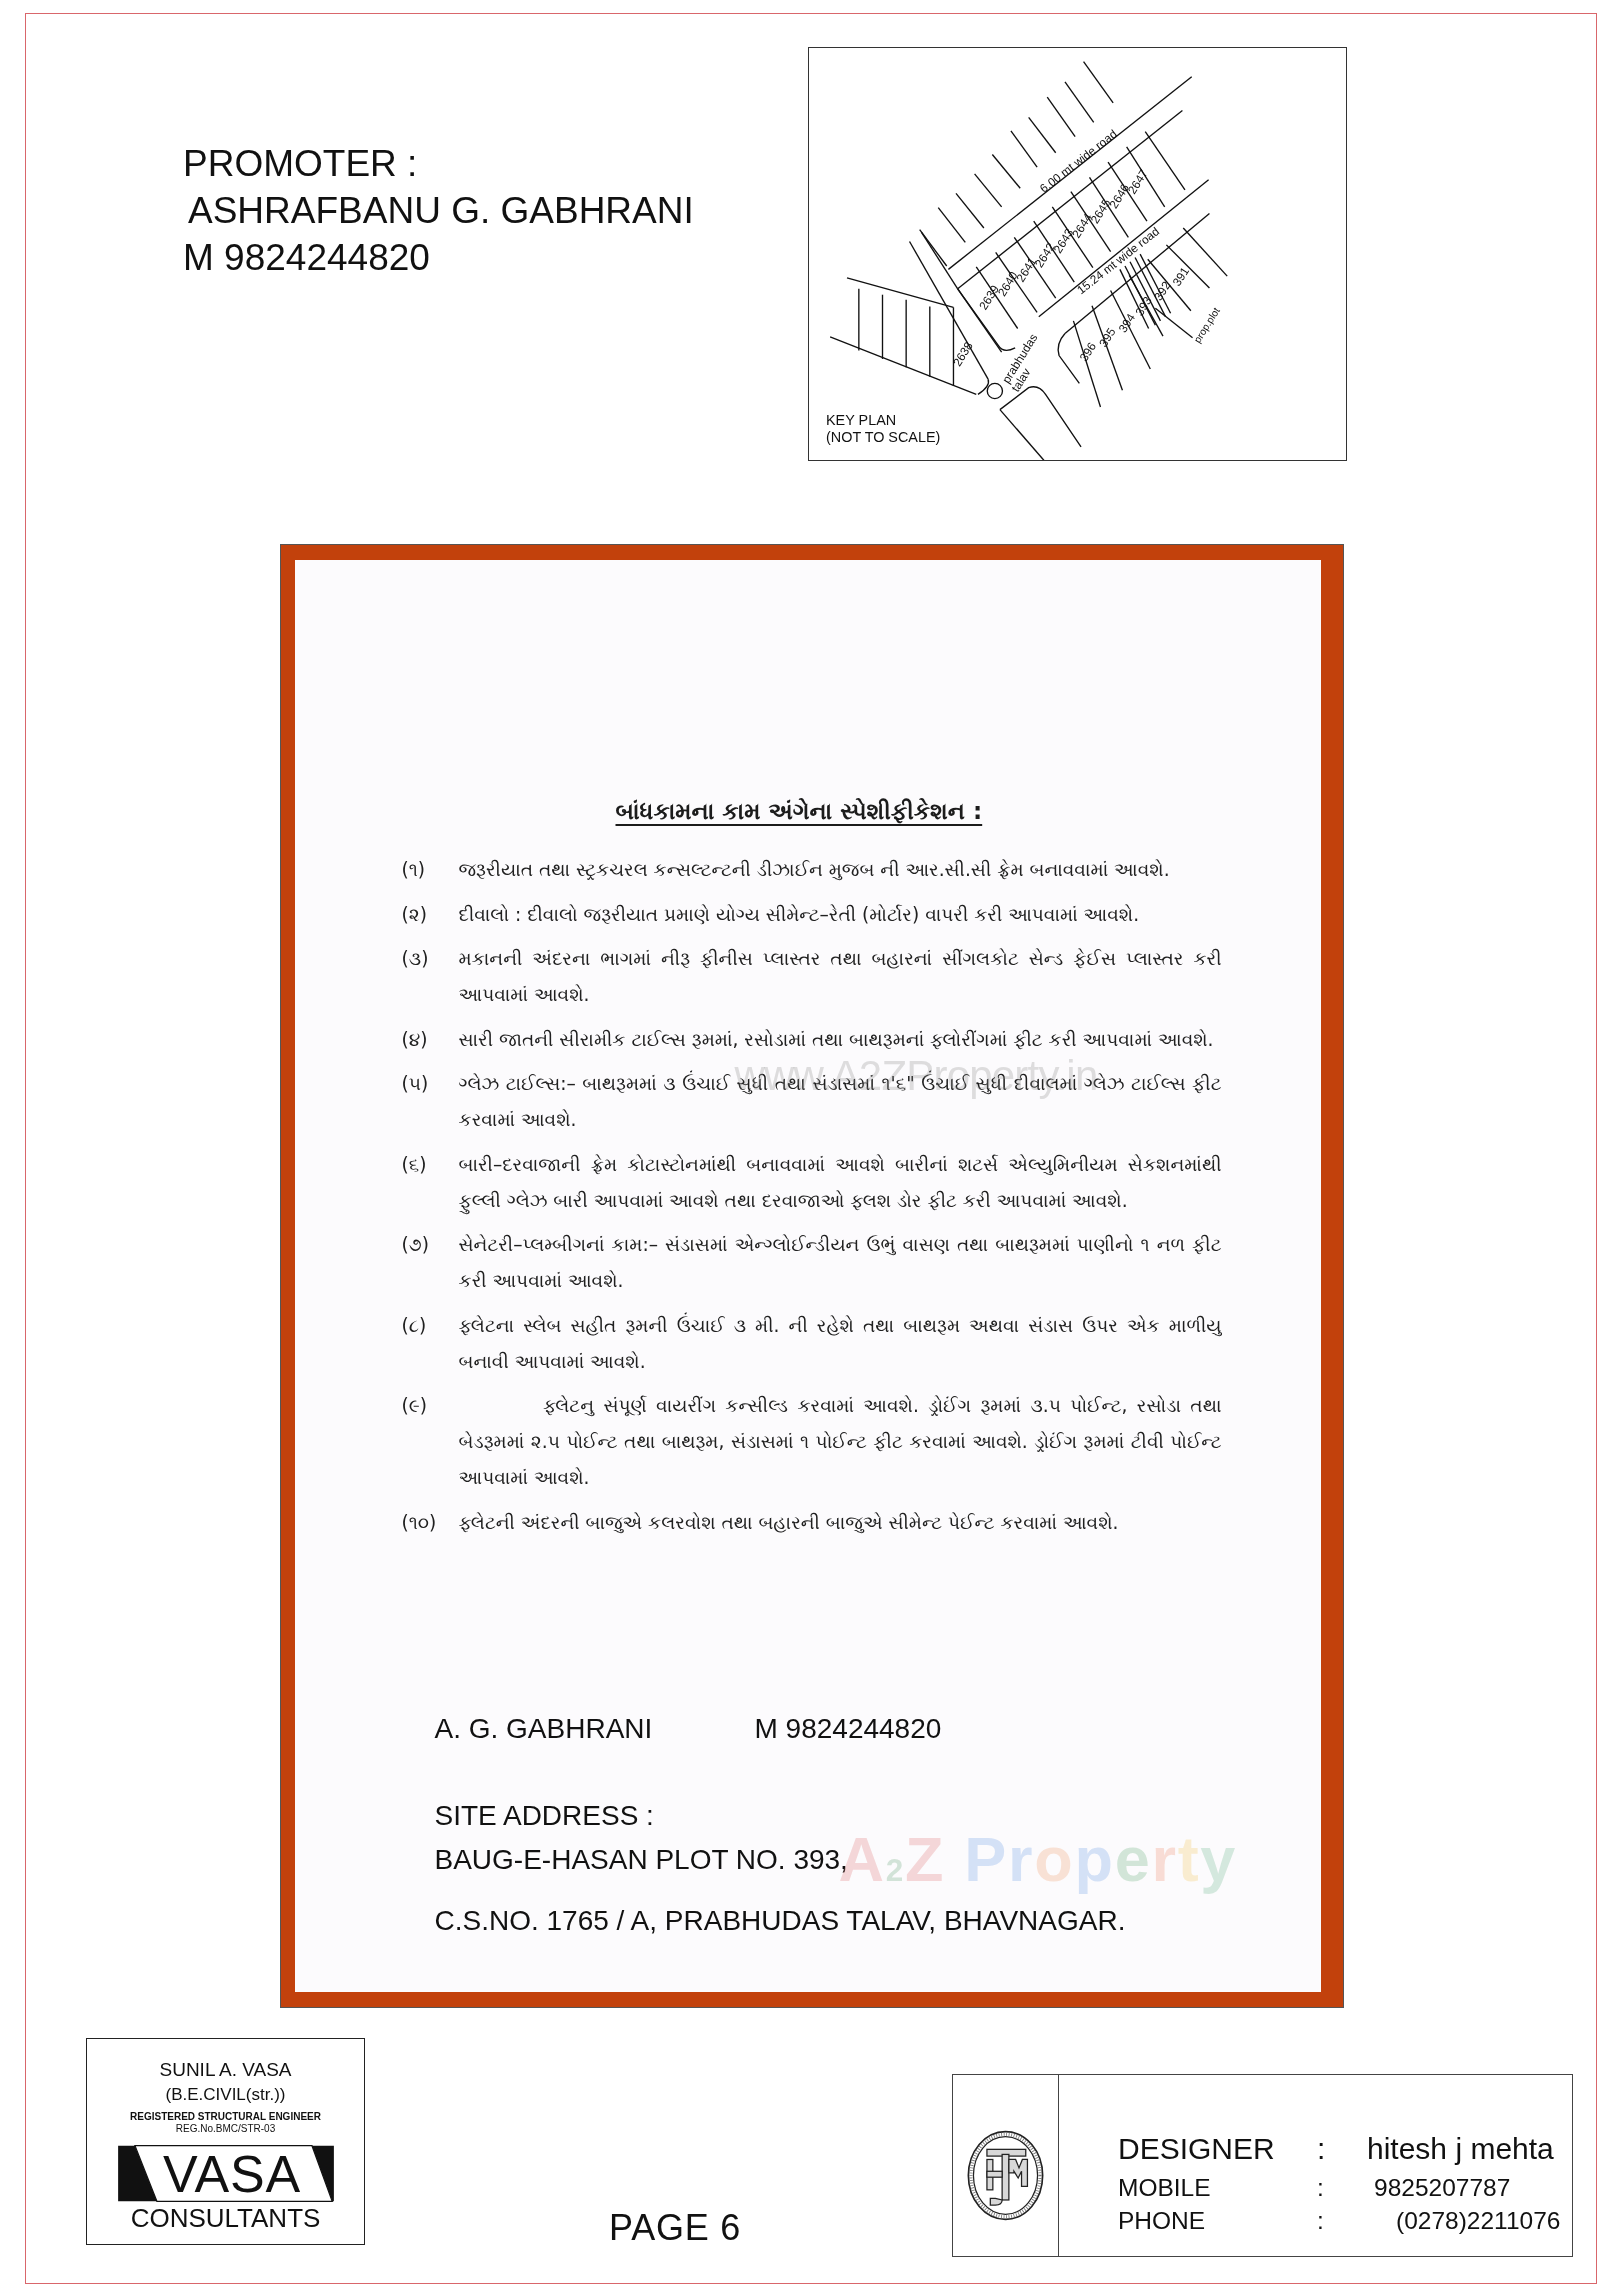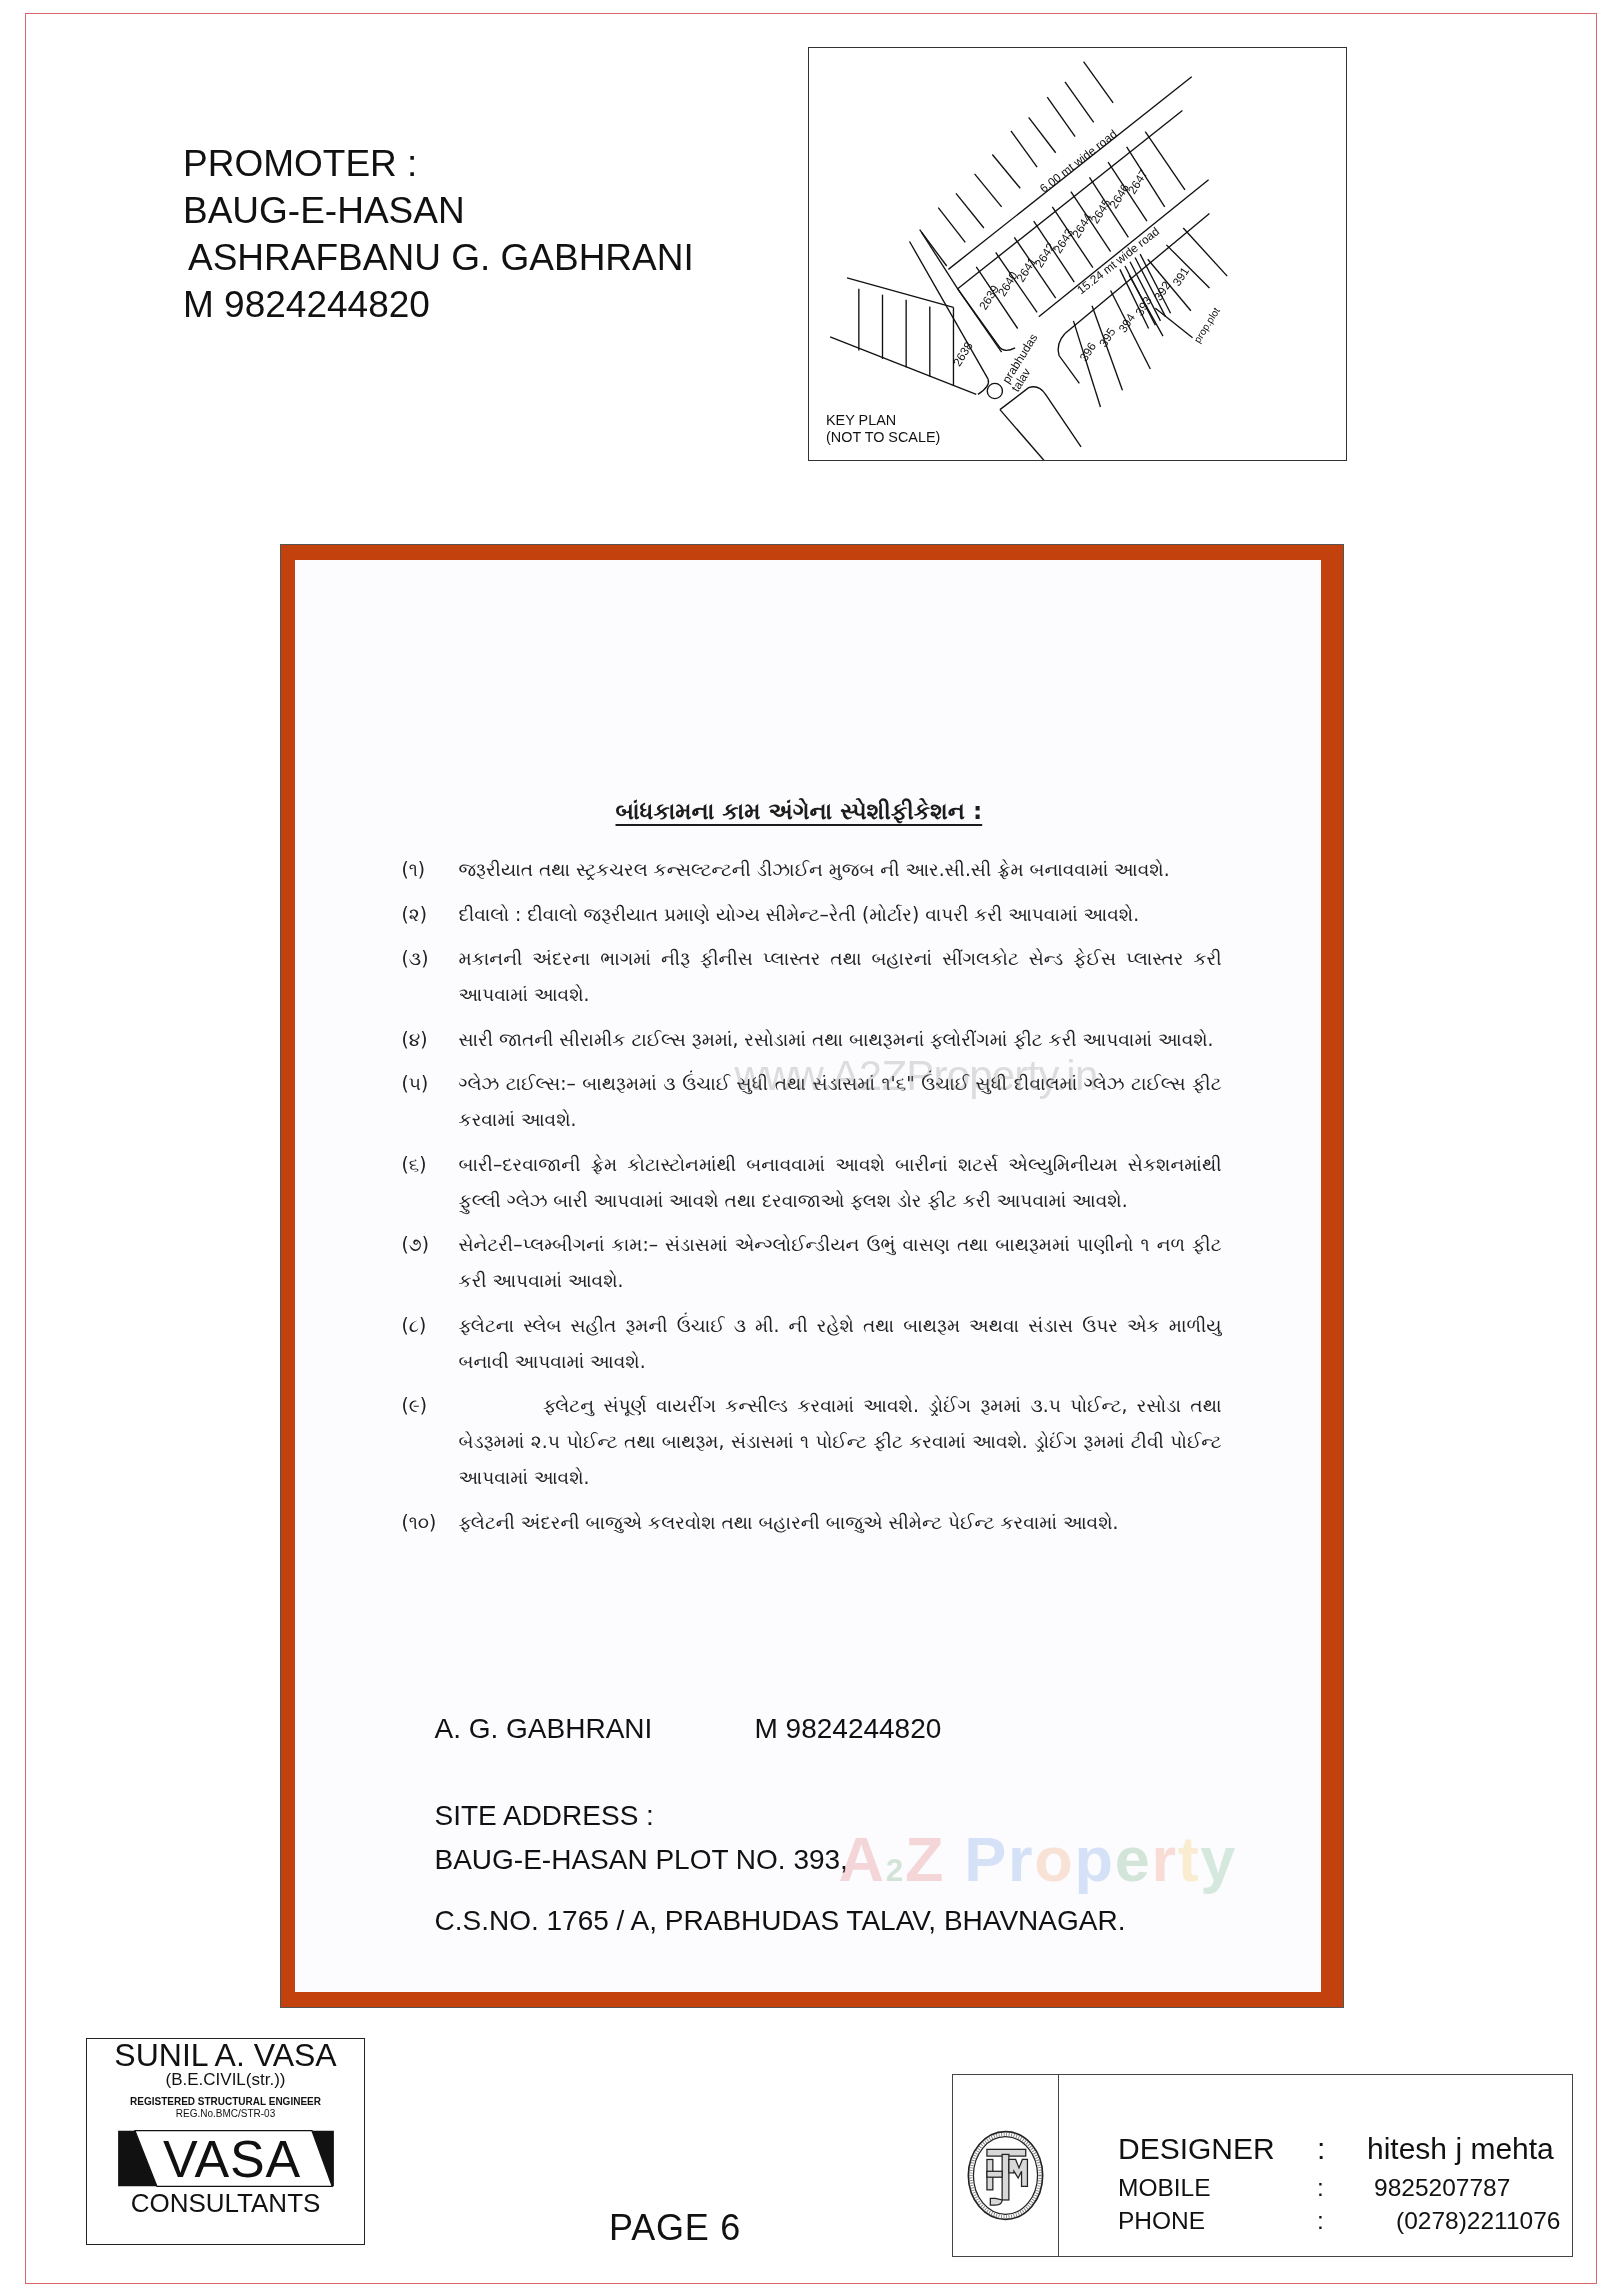--- a/index.html
+++ b/index.html
@@ -59,21 +59,21 @@
     position: absolute; left: 544px; top: 1263px; font-size: 63px; font-weight: bold; white-space: nowrap;
     letter-spacing: 1.7px;
   }
   .brand-watermark span { opacity: 0.28; }
 
   
   .engineer-box {
     position: absolute; left: 86px; top: 2038px; width: 279px; height: 207px;
     border: 1.7px solid #222; text-align: center; background: #fff;
   }
-  .eng-name { font-size: 32px; line-height: 32px; }
+  .eng-name { margin-top: 15px; font-size: 19px; line-height: 32px; }
   .eng-qual { font-size: 17px; line-height: 18.6px; }
   .eng-reg { font-size: 10px; line-height: 12px; margin-top: 6.8px; font-weight: bold; }
   .eng-regno { font-size: 10px; line-height: 12px; }
   .vasa-logo { position: relative; width: 220px; height: 59px; margin: 8.5px auto 0; }
   .vasa-logo svg { position: absolute; left: 0; top: 0; }
   .vasa-logo .vasa-text { position: absolute; left: 13px; right: 0; top: 1.7px; font-size: 52px; line-height: 56px; letter-spacing: 0.8px; }
   .eng-firm { font-size: 26px; line-height: 27px; margin-top: 1.7px; }
 
   .page-number { position: absolute; left: 609px; top: 2207px; font-size: 36px; letter-spacing: 0.8px; }
 
@@ -95,21 +95,20 @@
   .row-phone { top: 132px; font-size: 24.5px; }
   .row-phone .val { left: 238px; margin-left: 40px; }
 </style>
 </head>
 <body>
 
 <div class="outer-border"></div>
 
 <div class="promoter">
   <div>PROMOTER :</div>
-  <div>BAUG-E-HASAN</div>
   <div class="indent">ASHRAFBANU G. GABHRANI</div>
   <div>M 9824244820</div>
 </div>
 
 <div class="keyplan">
   <svg width="539" height="414" viewBox="0 0 638 490">
     <g stroke="#111" stroke-width="1.6" fill="none">
 
       <line x1="165" y1="262" x2="453" y2="34"></line>
       <line x1="176" y1="285" x2="442" y2="74"></line>

